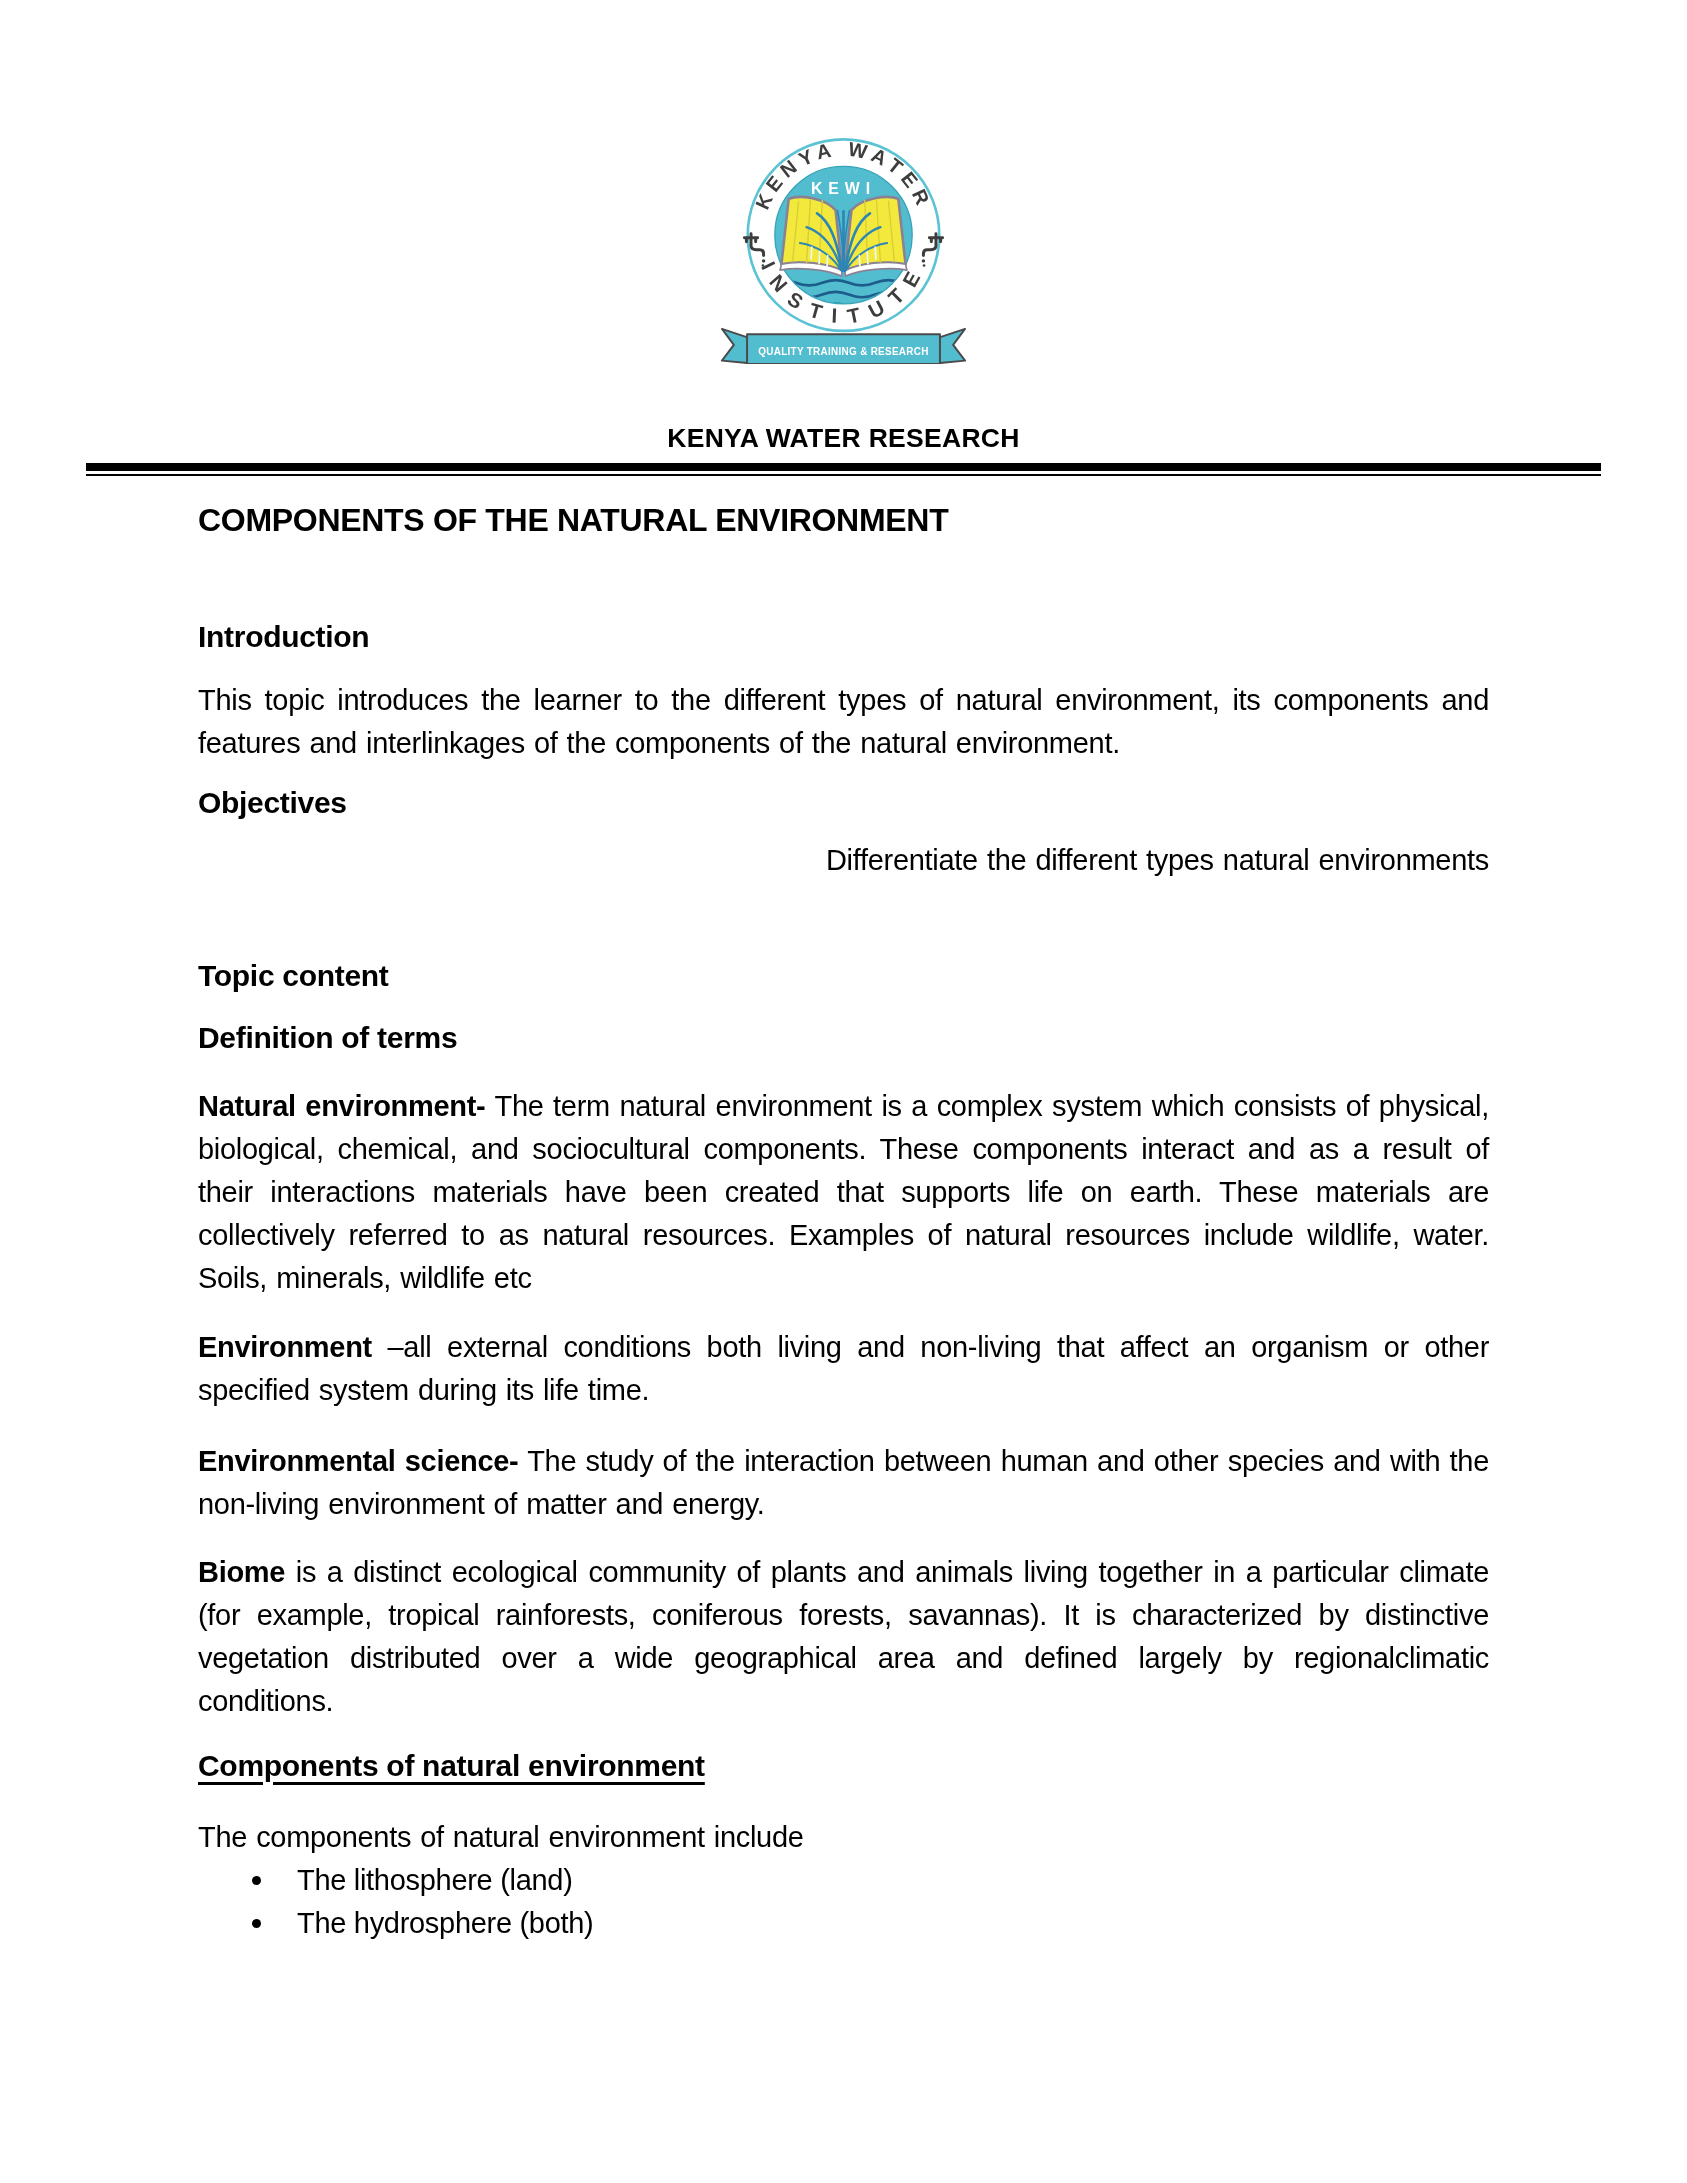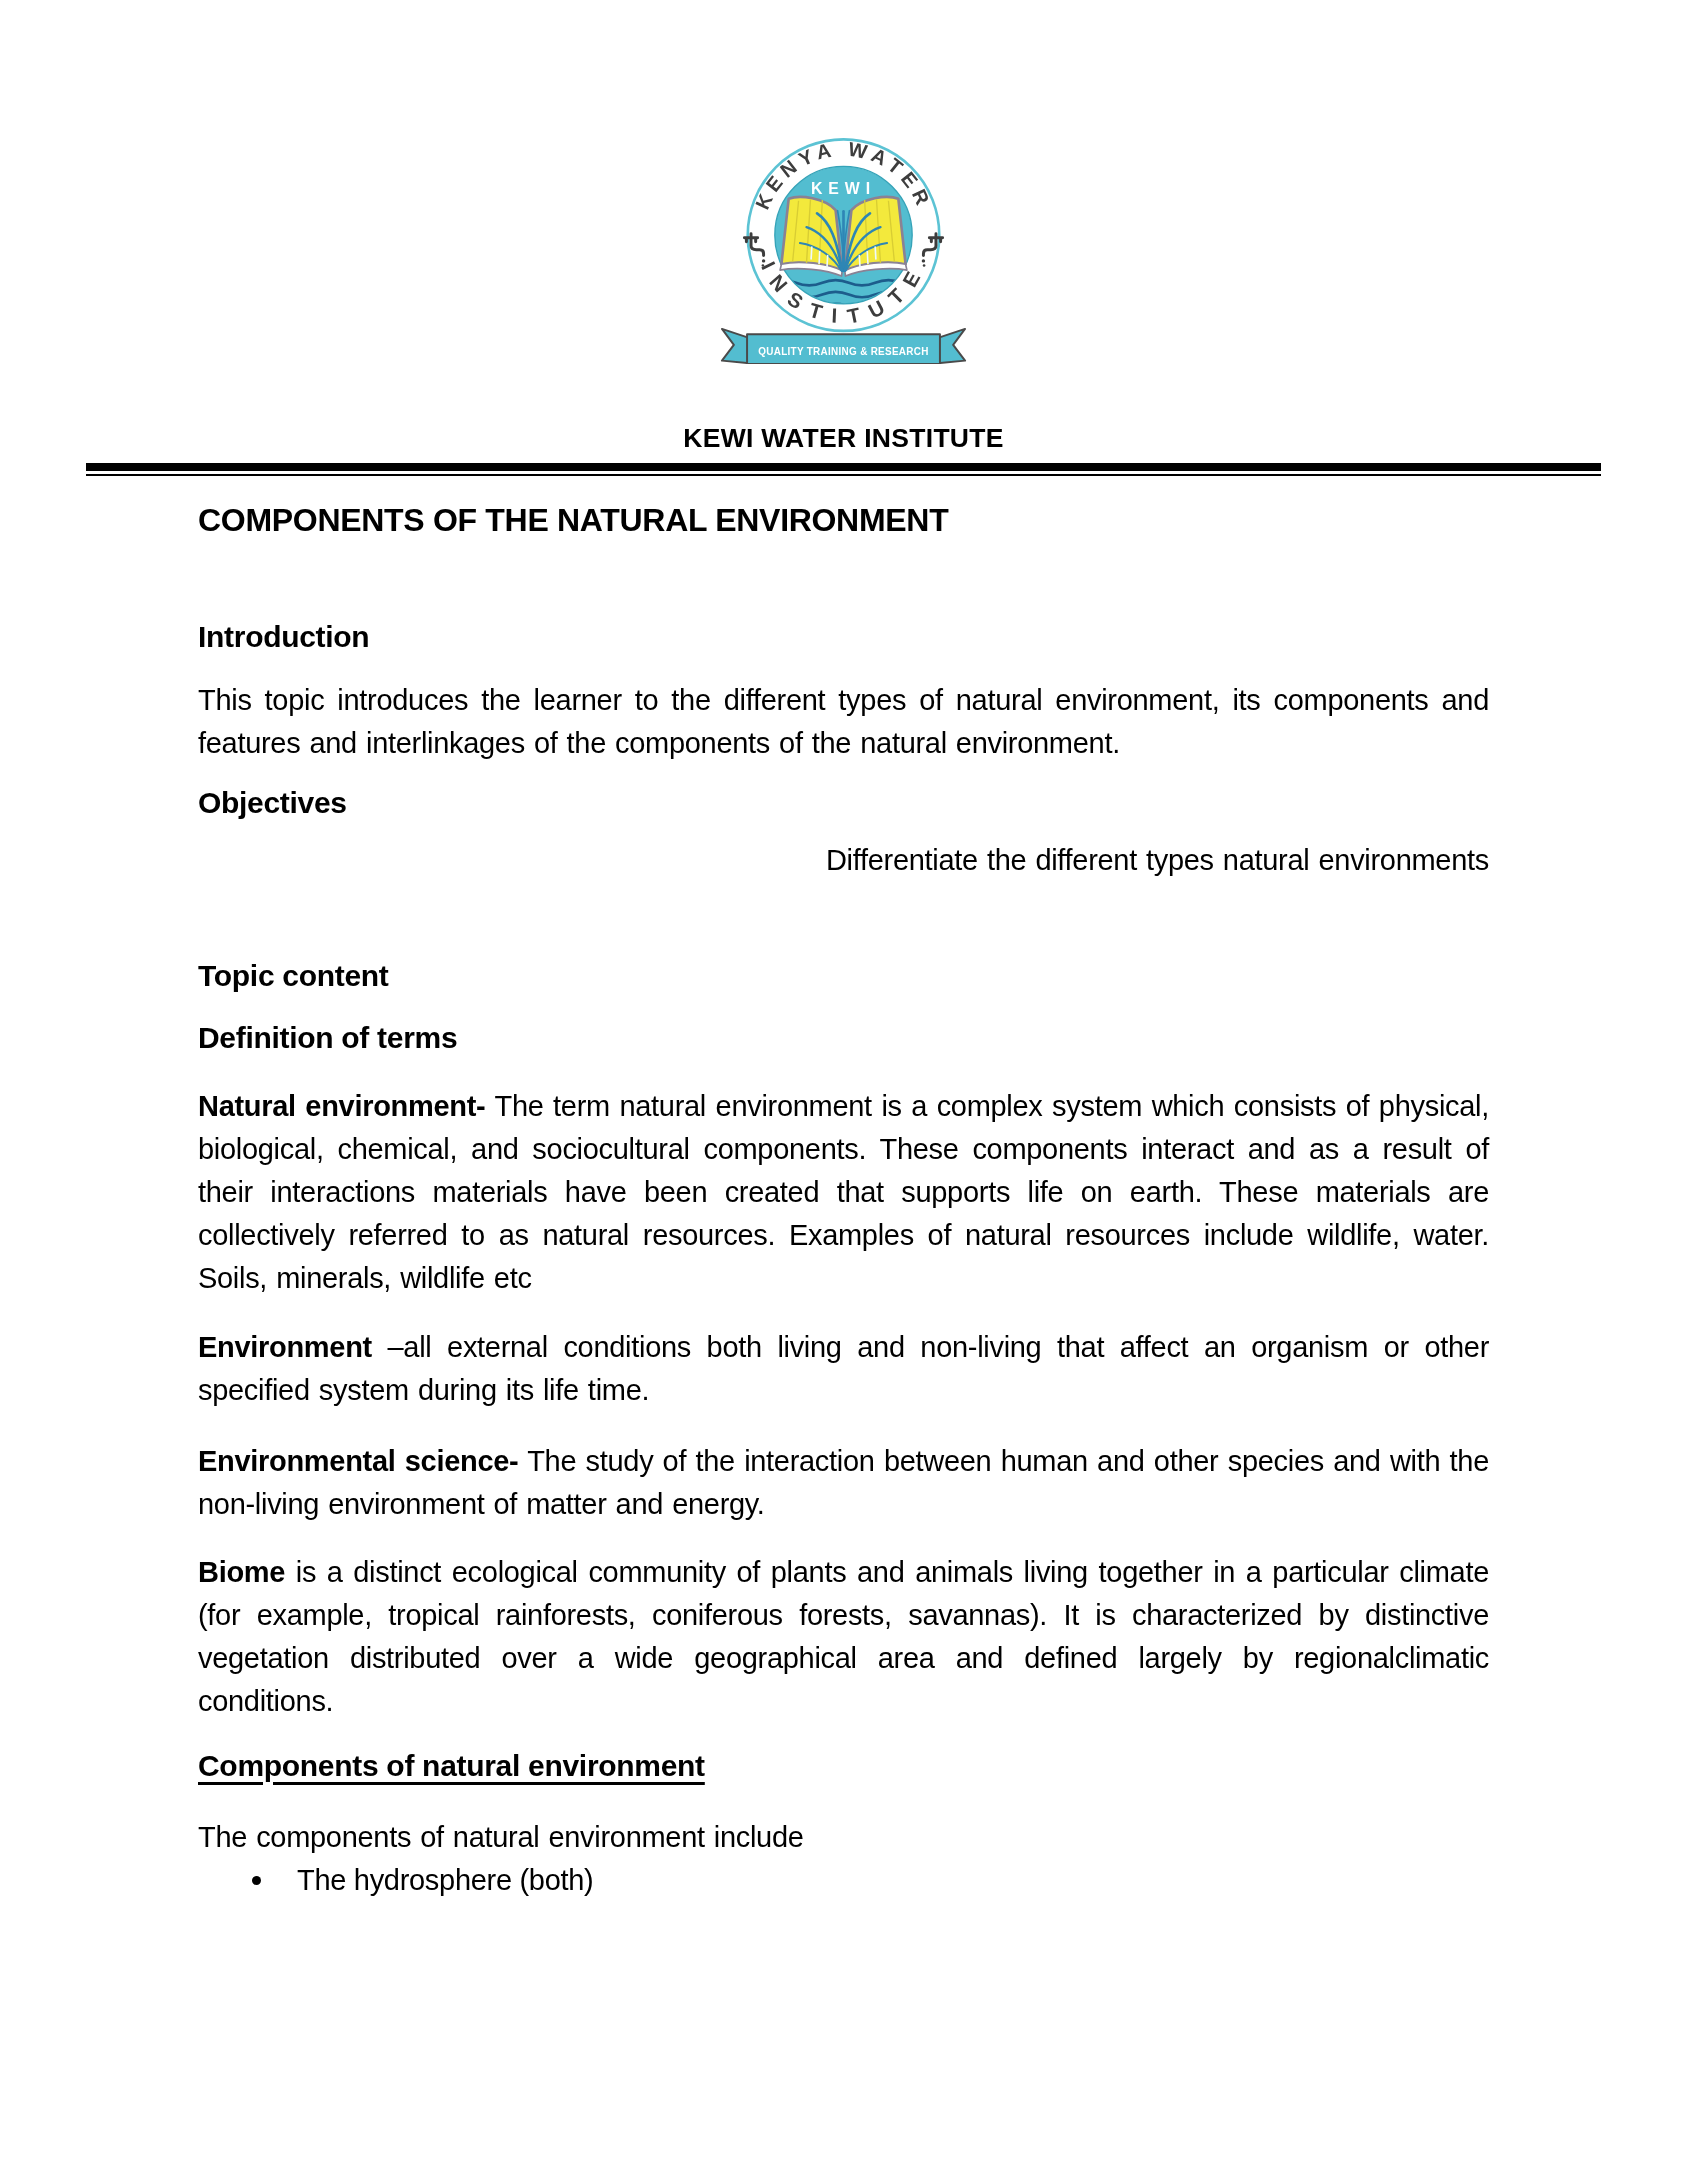--- a/index.html
+++ b/index.html
@@ -154,21 +154,21 @@
 
         <g stroke="#4a4a4a" stroke-width="3" stroke-linejoin="round" fill="#53bdd0">
           <path d="M 48 306 L 6 292 L 24 316 L 6 340 L 48 344 Z"></path>
           <path d="M 332 306 L 374 292 L 356 316 L 374 340 L 332 344 Z"></path>
           <rect x="44" y="300" width="292" height="45"></rect>
         </g>
         <text x="190" y="331" text-anchor="middle" font-size="17" font-weight="bold" letter-spacing="0.5" textLength="258" lengthAdjust="spacingAndGlyphs" fill="#ffffff">QUALITY TRAINING &amp; RESEARCH</text>
       </svg>
     </div>
 
-    <div class="institute-name">KEWI WATER INSTITUTE</div>
+    <div class="institute-name">KENYA WATER RESEARCH</div>
     <div class="rule"></div>
 
     <h1 class="doc-title">COMPONENTS OF THE NATURAL ENVIRONMENT</h1>
 
     <h2 class="h2" id="intro-heading">Introduction</h2>
     <p class="para" id="intro-text">This topic introduces the learner to the different types of natural environment, its components and features and interlinkages of the components of the natural environment.</p>
 
     <h2 class="h2" id="objectives-heading">Objectives</h2>
     <p class="para" id="objectives-text">Differentiate the different types natural environments</p>
 
@@ -182,18 +182,19 @@
 
     <p class="para" id="def-2"><b>Environmental science-</b><span> The study of the interaction between human and other species and with the non-living  environment of matter and energy.</span></p>
 
     <p class="para" id="def-3"><b>Biome</b><span> is a distinct ecological community of plants and animals living together in a particular climate (for example, tropical rainforests, coniferous forests, savannas). It is characterized by distinctive vegetation distributed over a wide geographical area and defined largely by regionalclimatic  conditions.</span></p>
 
     <h2 class="h2" id="components-heading">Components of natural environment</h2>
 
     <p class="para" id="components-intro">The components of natural environment include</p>
 
     <ul class="bullet-list">
+      <li><span class="dot"></span><span>The lithosphere (land)</span></li>
       <li><span class="dot"></span><span>The hydrosphere (both)</span></li>
     </ul>
 
   </div>
 </div>
 
 
 </body></html>

